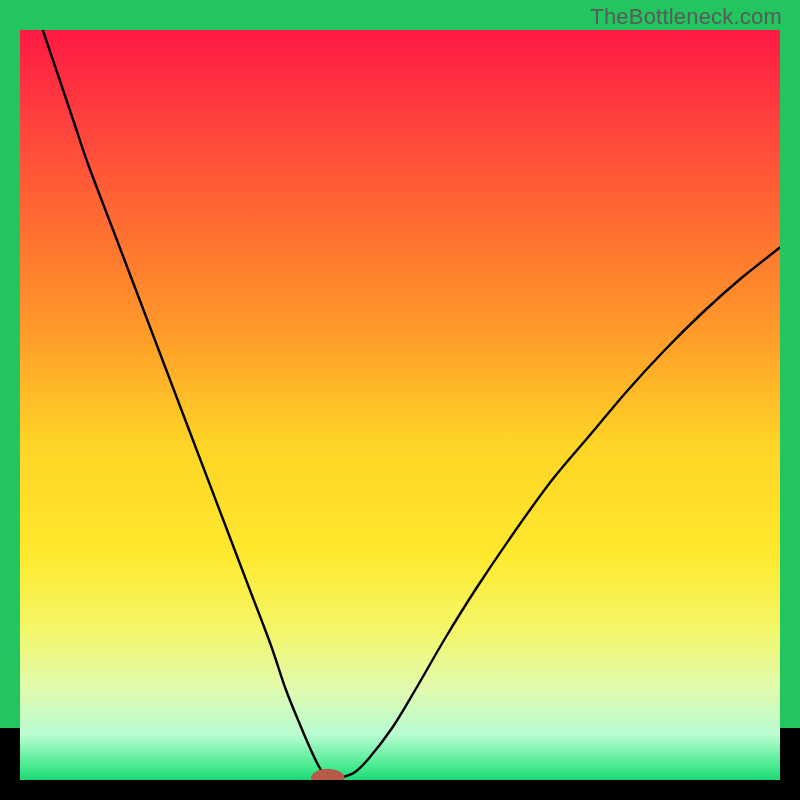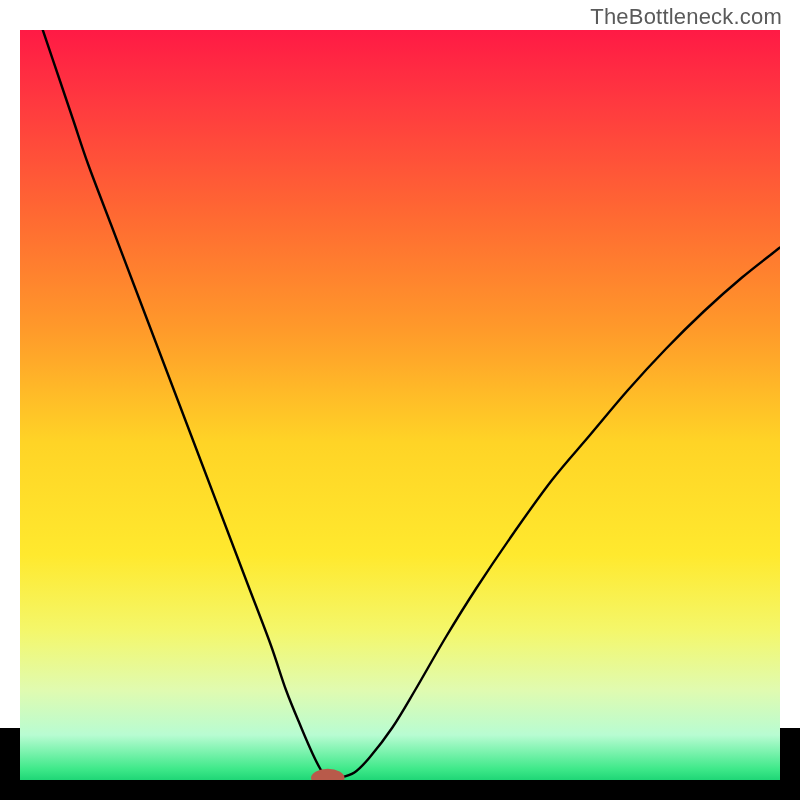--- a/index.html
+++ b/index.html
@@ -6,21 +6,21 @@
     margin: 0;
     padding: 0;
     width: 800px;
     height: 800px;
     background: #000;
     overflow: hidden;
   }
   .outer {
     width: 800px;
     height: 728px;
-    background: #ffffff;
+    background: #22c55e;
     position: relative;
   }
   .watermark {
     position: absolute;
     top: 4px;
     right: 18px;
     color: #5a5a5a;
     font-family: Arial, Helvetica, sans-serif;
     font-size: 22px;
     font-weight: 500;

